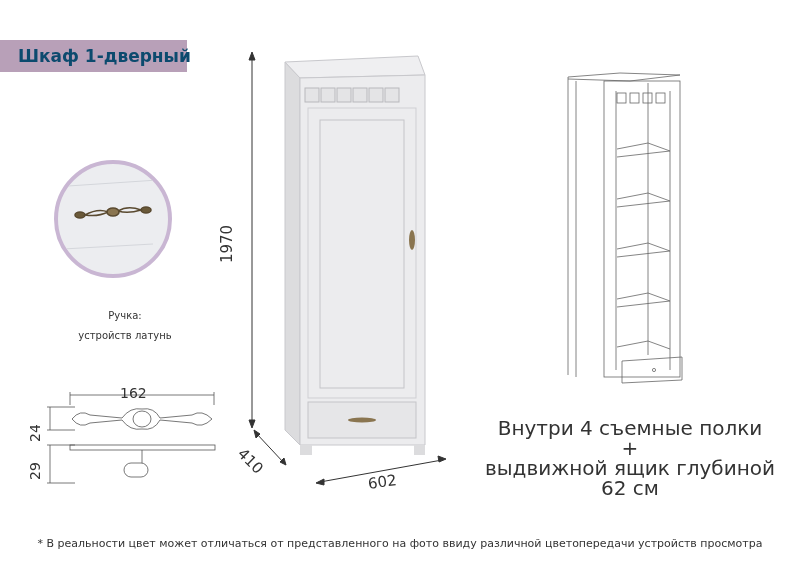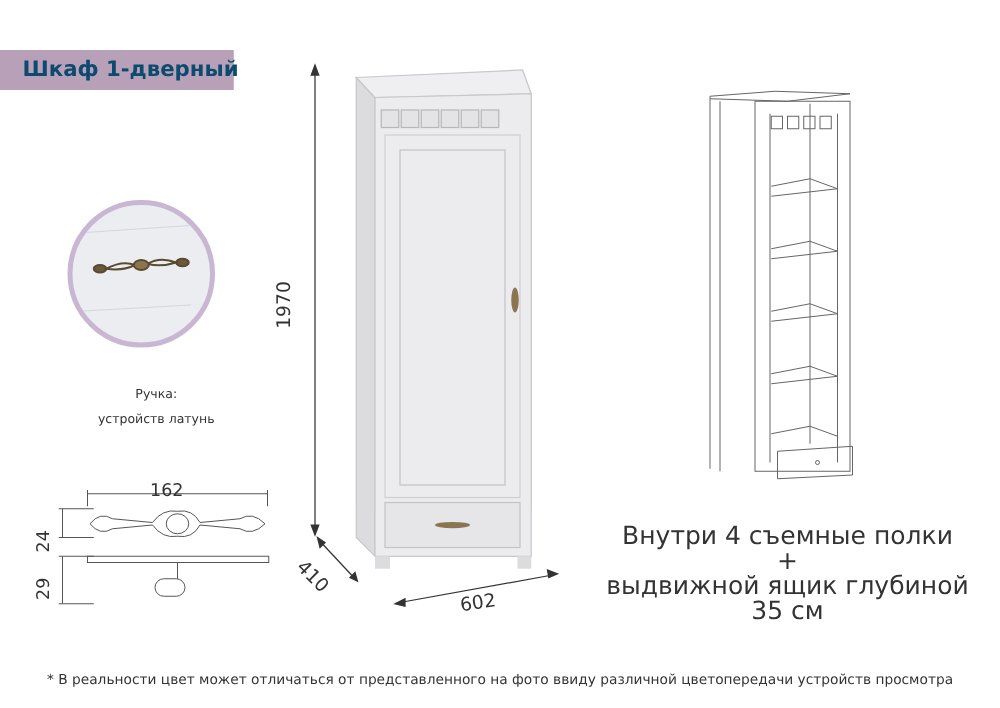--- a/index.html
+++ b/index.html
@@ -127,15 +127,15 @@
     <polyline points="57,184 88,178 110,186 57,192"></polyline>
     <polyline points="57,234 88,228 110,236 57,242"></polyline>
     <polyline points="57,282 88,276 110,284"></polyline>
     <polygon points="62,296 122,292 122,315 62,318"></polygon>
     <circle cx="94" cy="305" r="1.6"></circle>
   </g>
 </svg>
 
 <div class="inner-caption" style="top:418px;">Внутри 4 съемные полки</div>
 <div class="inner-caption" style="top:438px;">+</div>
-<div class="inner-caption" style="top:458px;">выдвижной ящик глубиной 35 см</div>
+<div class="inner-caption" style="top:458px;">выдвижной ящик глубиной 62 см</div>
 
 <div class="footnote">* В реальности цвет может отличаться от представленного на фото ввиду различной цветопередачи устройств просмотра</div>
 
 </body></html>

